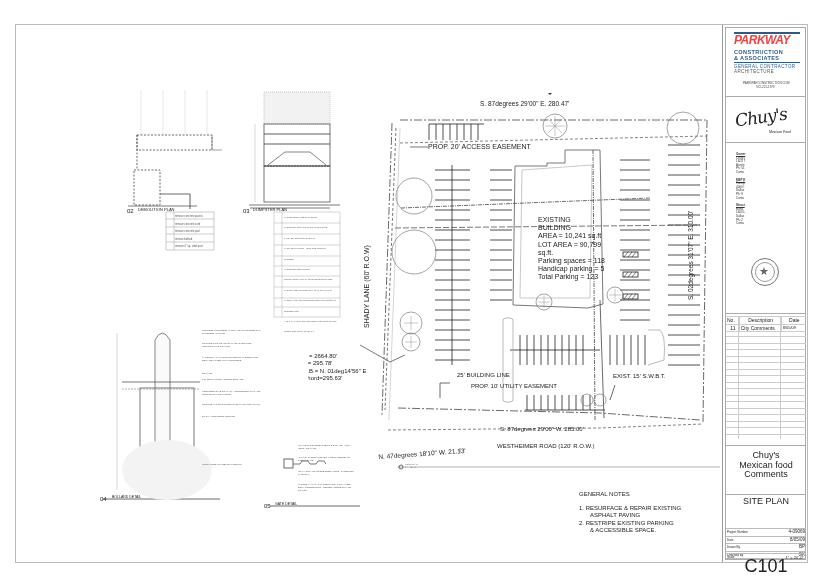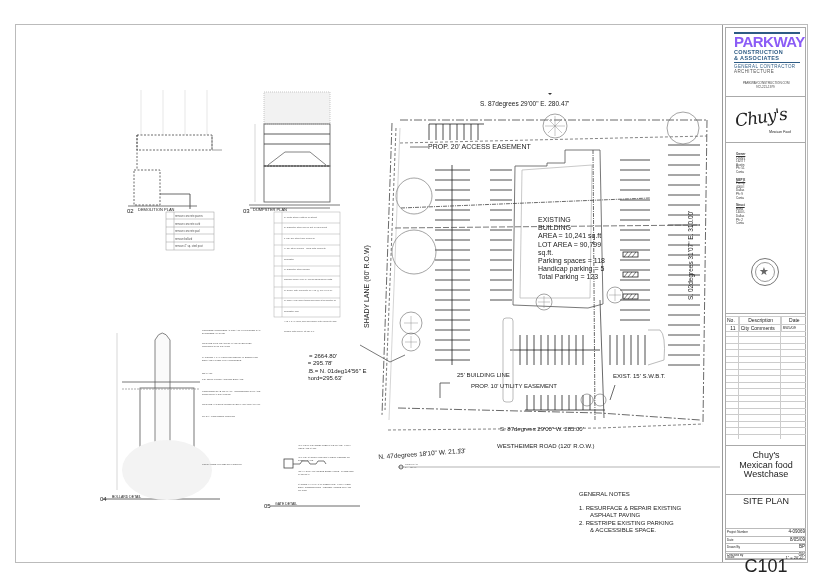--- a/index.html
+++ b/index.html
@@ -2,21 +2,21 @@
 <html><head>
 <meta charset="utf-8">
 <style>
   html,body{margin:0;padding:0;background:#fff;}
   body{width:823px;height:588px;position:relative;overflow:hidden;font-family:"Liberation Sans",sans-serif;color:#222;}
   .frame{position:absolute;left:15px;top:24px;width:793px;height:539px;border:1px solid #bbb;box-sizing:border-box;}
   .tb{position:absolute;left:722px;top:25px;width:86px;height:537px;border-left:1px solid #999;box-sizing:border-box;}
   .tb-inner{position:absolute;left:2px;top:2px;right:2px;bottom:2px;border:1px solid #aaa;}
   .abs{position:absolute;}
   .txt{position:absolute;white-space:nowrap;color:#222;}
-  .logo1{font-family:"Liberation Sans",sans-serif;font-weight:bold;color:#8b5cf6;font-size:15px;letter-spacing:-0.5px;}
+  .logo1{font-family:"Liberation Sans",sans-serif;font-weight:bold;color:#ef4444;font-size:12px;letter-spacing:-0.5px;font-style:italic;}
   .logo-sub{font-size:5.5px;color:#2d5b84;letter-spacing:0.4px;font-weight:bold;}
   .logo-sub2{font-size:4.5px;color:#555;letter-spacing:0.4px;}
   .tiny{font-size:3px;color:#444;}
   svg{position:absolute;left:0;top:0;}
   .rev-row{display:flex;font-size:5px;height:6.5px;border-bottom:1px solid #ccc;}
   .rev-row span{display:block;border-right:1px solid #ccc;padding-left:1px;overflow:hidden;}
 </style>
 </head>
 <body>
 
@@ -439,21 +439,21 @@
         <span style="width:24px;border-right:none;font-size:4px">8/05/09</span>
       </div>
       <div class="abs" style="left:0;top:17px;width:80px;height:108px;background:repeating-linear-gradient(to bottom,transparent 0,transparent 5.5px,#ccc 5.5px,#ccc 6.5px);"></div>
       <div class="abs" style="left:12px;top:2px;width:1px;height:123px;background:#ccc;"></div>
       <div class="abs" style="left:54px;top:2px;width:1px;height:123px;background:#ccc;"></div>
     </div>
 
     <div class="abs" style="left:0;top:417px;width:80px;height:50px;border-bottom:1px solid #aaa;text-align:center;font-size:9px;line-height:9.5px;padding-top:6px;box-sizing:border-box;">
       <div>Chuy's</div>
       <div>Mexican food</div>
-      <div>Westchase</div>
+      <div>Comments</div>
     </div>
     <div class="abs" style="left:0;top:468px;width:80px;height:9px;">
       <div style="text-align:center;font-size:9px;line-height:11px;">SITE PLAN</div>
     </div>
 
     <div class="abs" style="left:0;top:500px;width:80px;font-size:3px;">
       <div style="display:flex;justify-content:space-between;border-top:1px solid #bbb;height:6.5px;line-height:6.5px;padding:0 1px;">
         <span>Project Number</span>
           <span style="font-size:4.5px">4-09069</span>
       </div>

